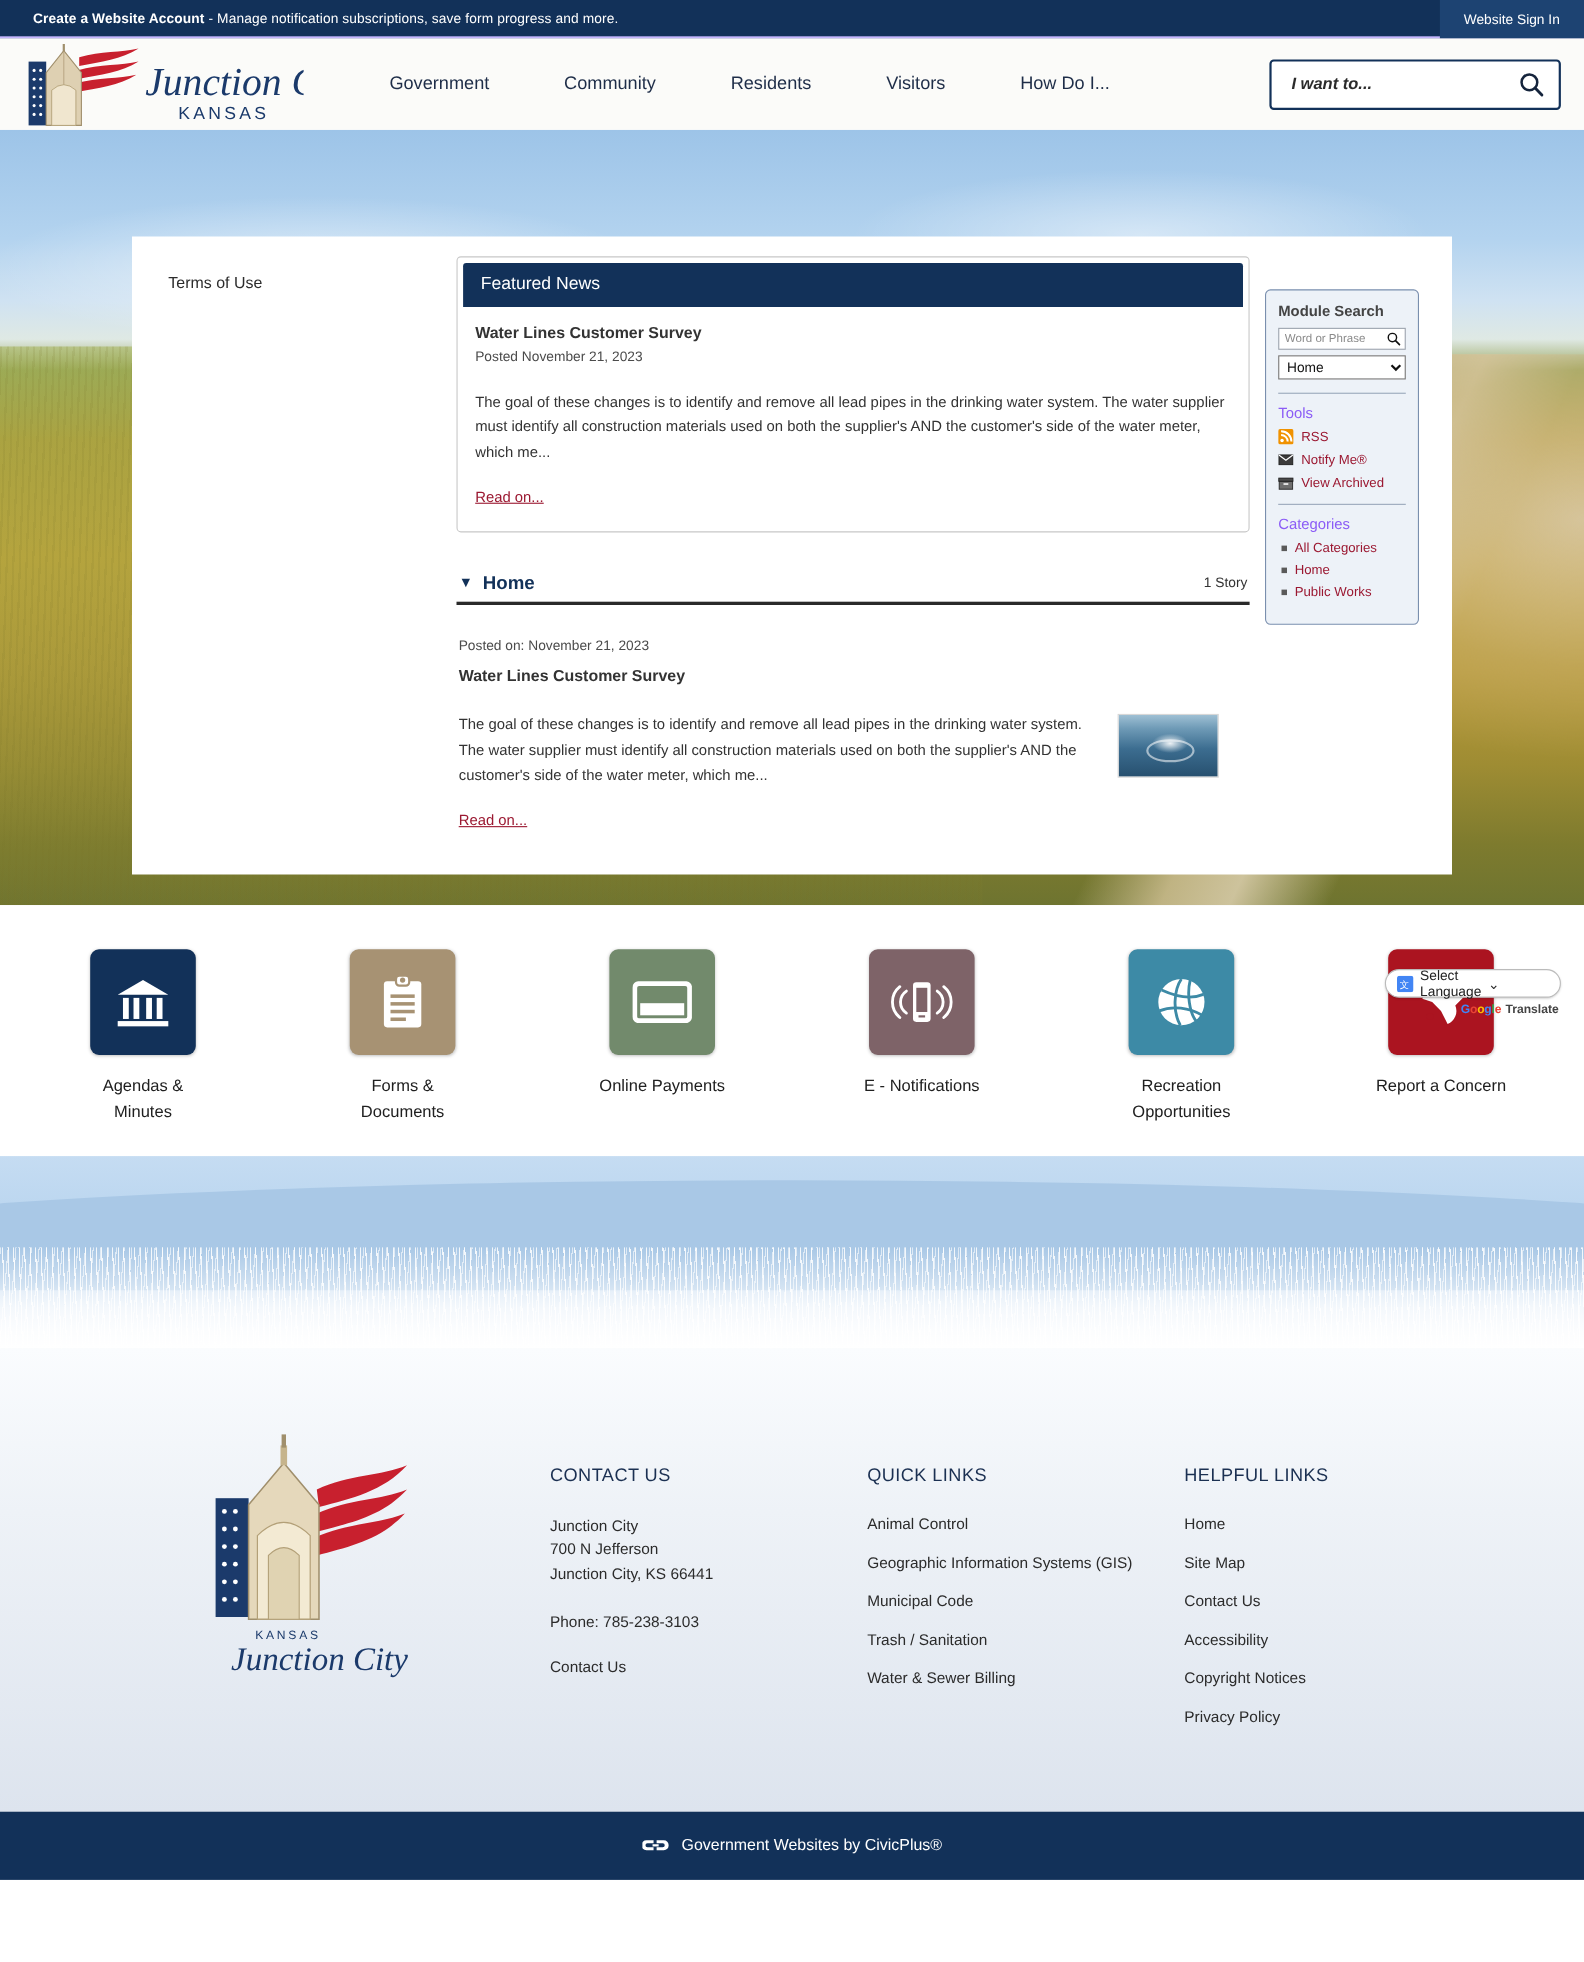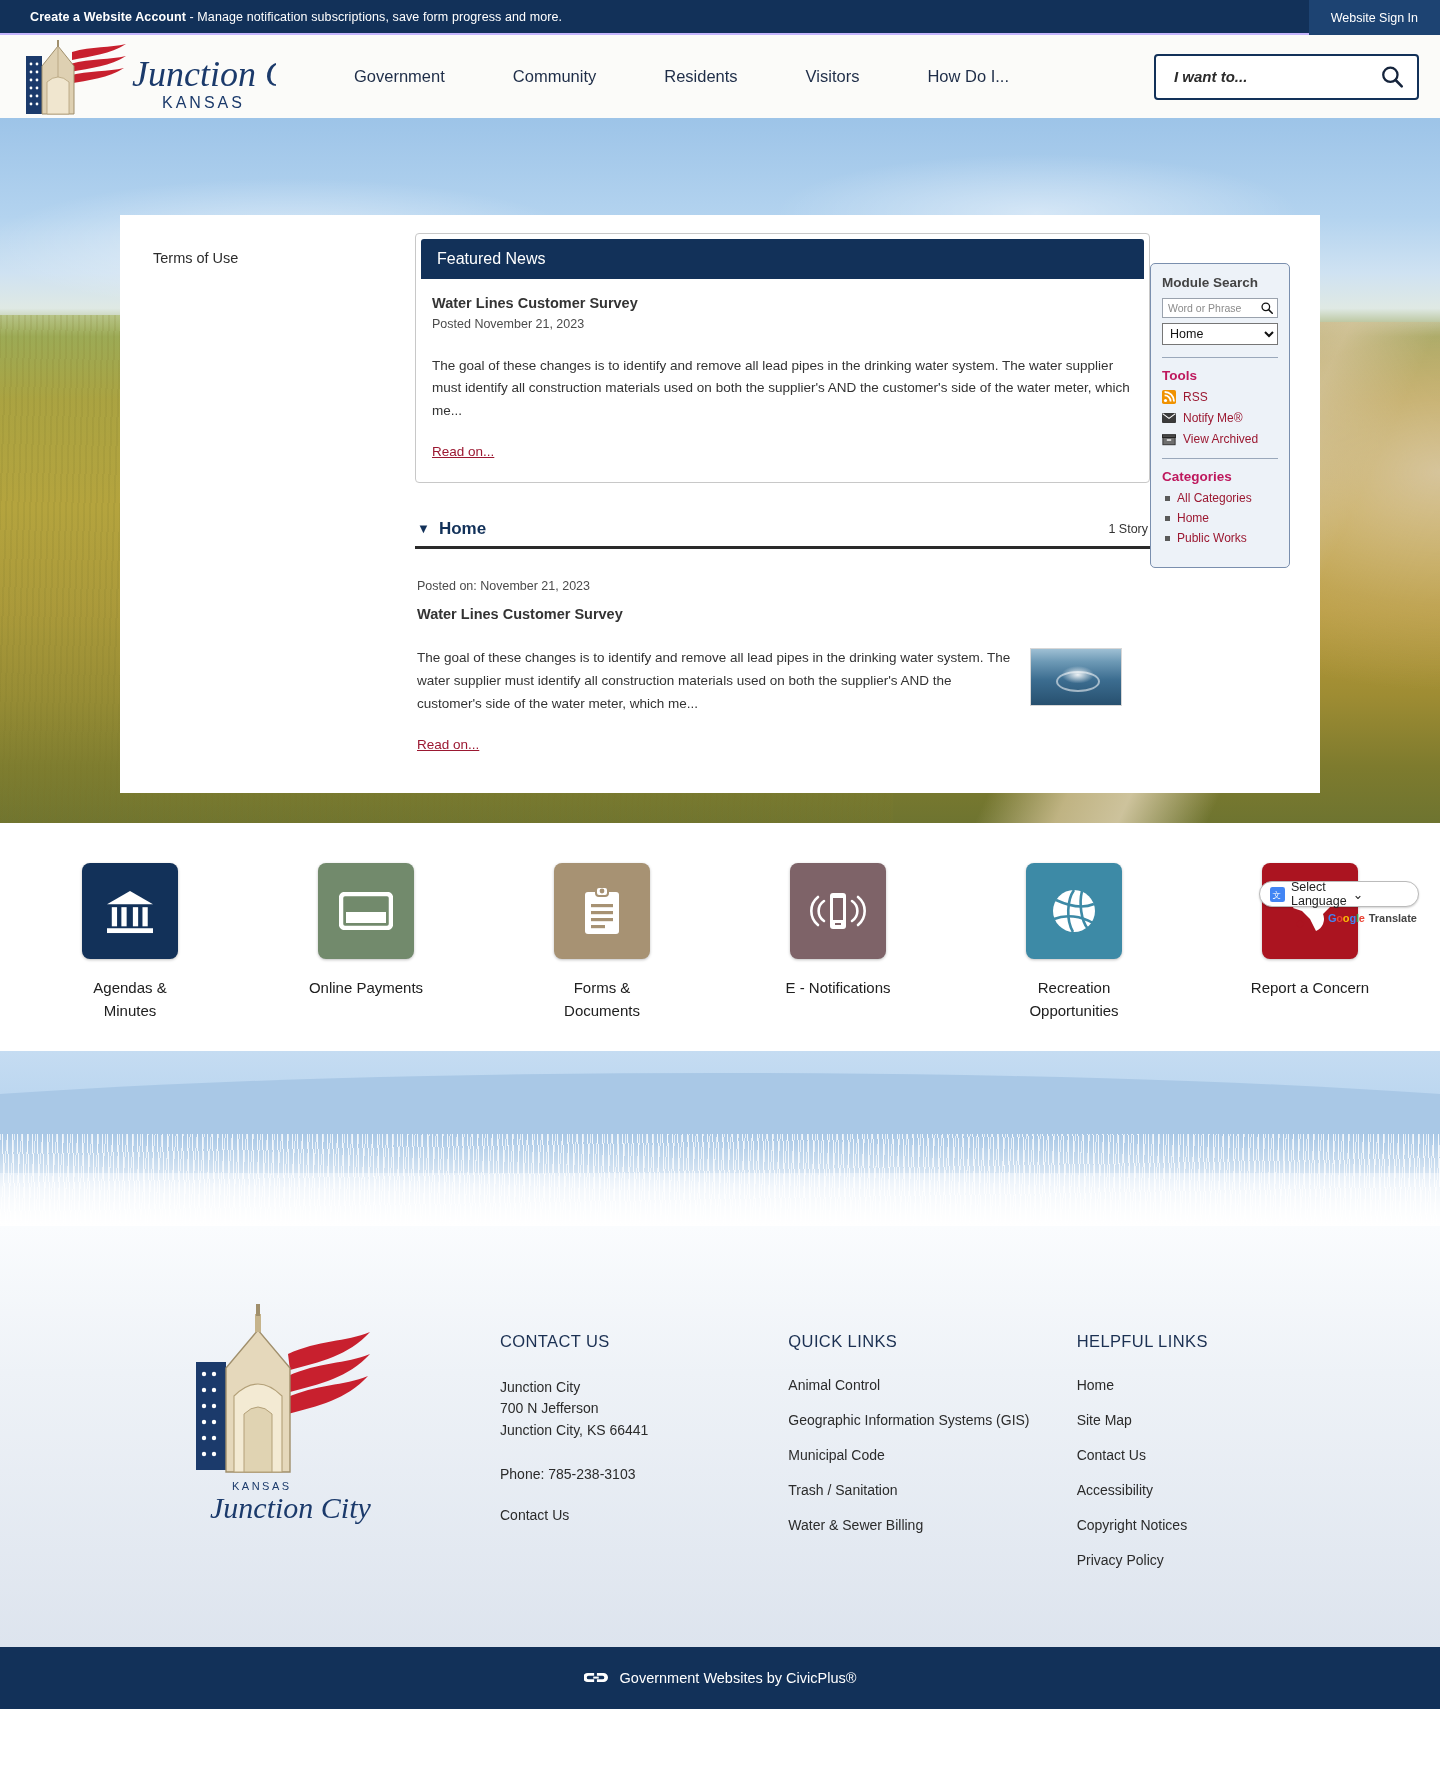--- a/index.html
+++ b/index.html
@@ -171,21 +171,21 @@
   .main-col { flex: 1; padding-right: 30px; }
 
   .breadcrumb {
     font-size: 12.5px;
     color: #333;
     margin: 19px 0 18px 0;
   }
   .breadcrumb a { color: #9b1831; text-decoration: none; cursor:pointer; }
   .breadcrumb .sep { color:#666; margin: 0 3px; }
 
-  .content-flex { display: flex; gap: 0; align-items: flex-start; }
+  .content-flex { display: flex; gap: 14px; align-items: flex-start; }
   .news-col { flex: 1; min-width: 0; }
 
   
   .featured-box {
     border: 1px solid #c8c8c8;
     border-radius: 4px;
     background: #fff;
     padding: 0 0 22px 0;
   }
   .featured-hd {
@@ -282,21 +282,21 @@
     background:transparent;
   }
   .mp-search input::placeholder{ color:#8b8b8b; opacity:1;}
   .mp-select {
     width: 100%; height: 22px; margin-top: 5px;
     font-size: 12.5px; font-family:"Liberation Sans", sans-serif;
     border: 1px solid #767676; background:#fff; color:#111;
     padding-left:3px;
   }
   .mp-hr { border: 0; border-top: 1px solid #9aa8bb; margin: 12px 0 10px 0; }
-  .mp-h2 { font-size: 13.5px; font-weight: bold; color: #be185d; margin-bottom: 7px; }
+  .mp-h2 { font-size: 13.5px; font-weight: normal; color: #8b5cf6; margin-bottom: 7px; }
   .mp-tool {
     display:flex; align-items:center; gap:7px;
     margin-bottom: 7px; cursor:pointer;
   }
   .mp-tool span { font-size: 12px; color: #9b1831; }
   .mp-ul { list-style: none; margin-top: 2px; }
   .mp-ul li {
     font-size: 12px; color:#9b1831; margin-bottom: 6px;
     position: relative; padding-left: 15px; cursor:pointer;
   }
@@ -600,44 +600,44 @@
           <rect x="17" y="20" width="5.5" height="20" fill="#fff"></rect>
           <rect x="29" y="20" width="5.5" height="20" fill="#fff"></rect>
           <rect x="39" y="20" width="5.5" height="20" fill="#fff"></rect>
           <rect x="2" y="42" width="48" height="5" fill="#fff"></rect>
         </svg>
       </div>
       <div class="tile-label">Agendas &amp; Minutes</div>
     </div>
 
     <div class="tile">
-      <div class="tile-sq" style="background:#728a6c">
-        <svg width="54" height="38" viewBox="0 0 54 38">
-          <rect x="2" y="2" width="50" height="34" rx="4" fill="none" stroke="#fff" stroke-width="4.5"></rect>
-          <rect x="7" y="20" width="40" height="11" fill="#fff"></rect>
-        </svg>
-      </div>
-      <div class="tile-label">Online Payments</div>
-    </div>
-
-    <div class="tile">
       <div class="tile-sq" style="background:#a79273">
         <svg width="42" height="50" viewBox="0 0 42 50">
           <rect x="4" y="6" width="34" height="42" rx="3" fill="#fff"></rect>
           <rect x="15" y="1" width="12" height="9" rx="3" fill="#fff" stroke="#a79273" stroke-width="2"></rect>
           <circle cx="21" cy="5" r="2.4" fill="#a79273"></circle>
           <g fill="#a79273">
             <rect x="10" y="18" width="22" height="3.2"></rect>
             <rect x="10" y="25" width="22" height="3.2"></rect>
             <rect x="10" y="32" width="22" height="3.2"></rect>
             <rect x="10" y="39" width="14" height="3.2"></rect>
           </g>
         </svg>
       </div>
       <div class="tile-label">Forms &amp; Documents</div>
+    </div>
+
+    <div class="tile">
+      <div class="tile-sq" style="background:#728a6c">
+        <svg width="54" height="38" viewBox="0 0 54 38">
+          <rect x="2" y="2" width="50" height="34" rx="4" fill="none" stroke="#fff" stroke-width="4.5"></rect>
+          <rect x="7" y="20" width="40" height="11" fill="#fff"></rect>
+        </svg>
+      </div>
+      <div class="tile-label">Online Payments</div>
     </div>
 
     <div class="tile">
       <div class="tile-sq" style="background:#7e6368">
         <svg width="58" height="46" viewBox="0 0 58 46">
           <rect x="21" y="5" width="16" height="36" rx="3" fill="#fff"></rect>
           <rect x="24" y="10" width="10" height="22" fill="#7e6368"></rect>
           <rect x="26" y="35" width="6" height="2" fill="#7e6368"></rect>
           <g fill="none" stroke="#fff" stroke-width="2.6" stroke-linecap="round">
             <path d="M15 13 A12 12 0 0 0 15 33"></path>

